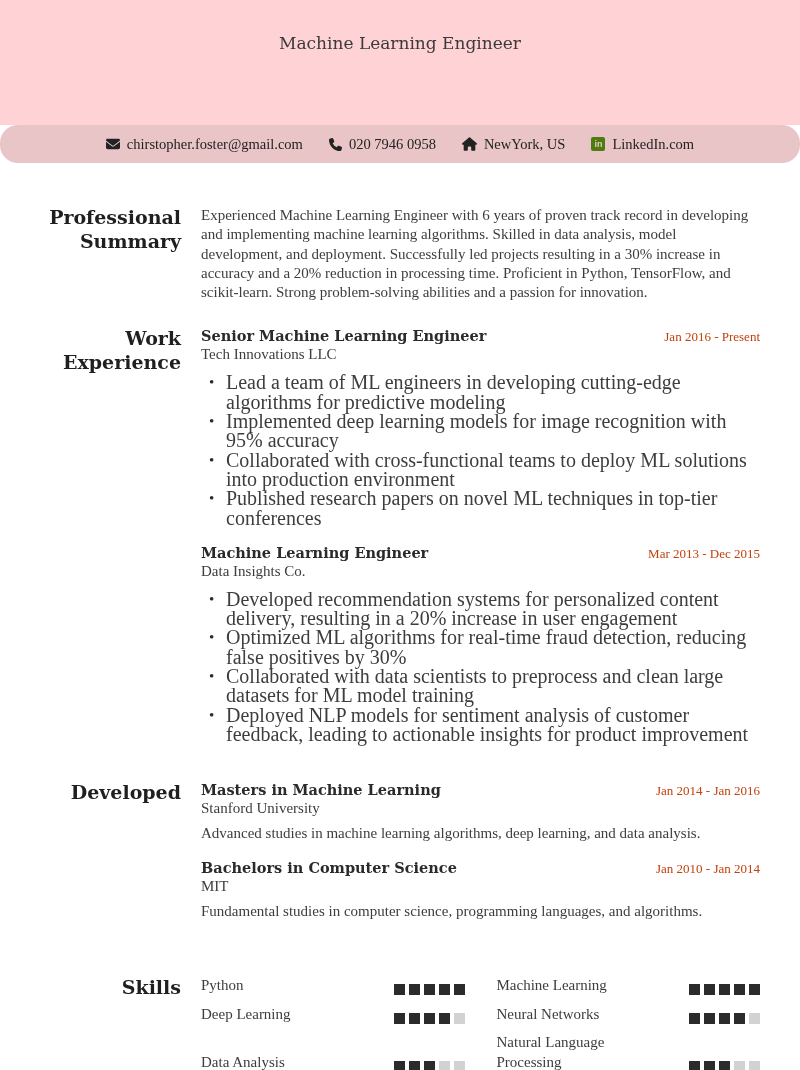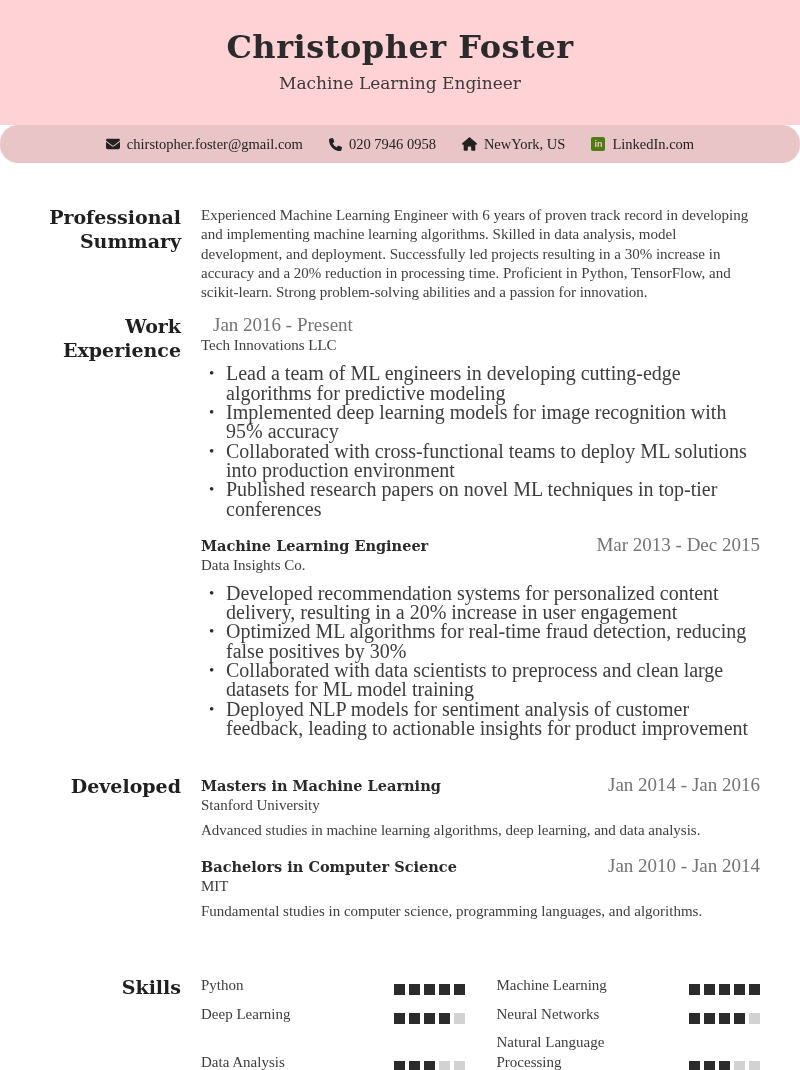--- a/index.html
+++ b/index.html
@@ -72,21 +72,21 @@
     text-align: right;
     font-family: "DejaVu Serif", serif;
     font-weight: bold;
     font-size: 19px;
     line-height: 24px;
     color: #1f1f1f;
     padding-top: 0;
   }
   .section-content { flex: 1; padding-left: 20px; }
 
-  .section-summary { margin-bottom: 12px; }
+  .section-summary { margin-bottom: 24px; }
   .section-work { margin-bottom: 36px; }
   .section-education { margin-bottom: 54px; }
 
   .summary-text {
     font-size: 15px;
     line-height: 19.3px;
     color: #3d3d3d;
     margin: 1px 0 0 0;
   }
 
@@ -95,22 +95,22 @@
   .entry:last-child { margin-bottom: 0; }
   .entry-header { display: flex; justify-content: space-between; align-items: baseline; }
   .entry-title {
     font-family: "DejaVu Serif", serif;
     font-weight: bold;
     font-size: 14.5px;
     line-height: 19px;
     color: #2a2a2a;
   }
   .entry-date {
-    font-size: 19px;
-    color: #737373;
+    font-size: 13px;
+    color: #c2410c;
     white-space: nowrap;
     padding-left: 12px;
     text-align: right;
   }
   .entry-org {
     font-size: 15px;
     line-height: 19px;
     color: #3d3d3d;
   }
   .entry-desc {
@@ -163,21 +163,20 @@
   .skill-squares .sq { width: 11px; height: 11px; display: block; }
   .skill-squares .sq.filled { background: #2b2b2b; }
   .skill-squares .sq.empty  { background: #d2d2d2; }
 </style>
 </head>
 <body>
 
 <div class="page">
 
   <div class="header">
-    <div class="name">Christopher Foster</div>
     <div class="job-title-sub">Machine Learning Engineer</div>
   </div>
 
   <div class="contact-bar">
     <div class="contact-item">
       <span>
         <svg width="14" height="14" viewBox="0 0 512 512" fill="#222222">
             <path d="M48 64C21.5 64 0 85.5 0 112c0 15.1 7.1 29.3 19.2 38.4L236.8 313.6c11.4 8.5 27 8.5 38.4 0L492.8 150.4c12.1-9.1 19.2-23.3 19.2-38.4c0-26.5-21.5-48-48-48H48zM0 176V384c0 35.3 28.7 64 64 64H448c35.3 0 64-28.7 64-64V176L294.4 339.2c-22.8 17.1-54 17.1-76.8 0L0 176z"></path>
           </svg>
       </span>
@@ -213,20 +212,21 @@
         <p class="summary-text">Experienced Machine Learning Engineer with 6 years of proven track record in developing and implementing machine learning algorithms. Skilled in data analysis, model development, and deployment. Successfully led projects resulting in a 30% increase in accuracy and a 20% reduction in processing time. Proficient in Python, TensorFlow, and scikit-learn. Strong problem-solving abilities and a passion for innovation.</p>
       </div>
     </div>
 
     <div class="section section-work">
       <div class="section-heading">Work Experience</div>
       <div class="section-content">
 
         <div class="entry">
           <div class="entry-header">
+            <span class="entry-title">Senior Machine Learning Engineer</span>
             <span class="entry-date">Jan 2016 - Present</span>
           </div>
           <div class="entry-org">Tech Innovations LLC</div>
           <ul class="bullets">
             <li>Lead a team of ML engineers in developing cutting-edge algorithms for predictive modeling</li>
             <li>Implemented deep learning models for image recognition with 95% accuracy</li>
             <li>Collaborated with cross-functional teams to deploy ML solutions into production environment</li>
             <li>Published research papers on novel ML techniques in top-tier conferences</li>
           </ul>
         </div>

